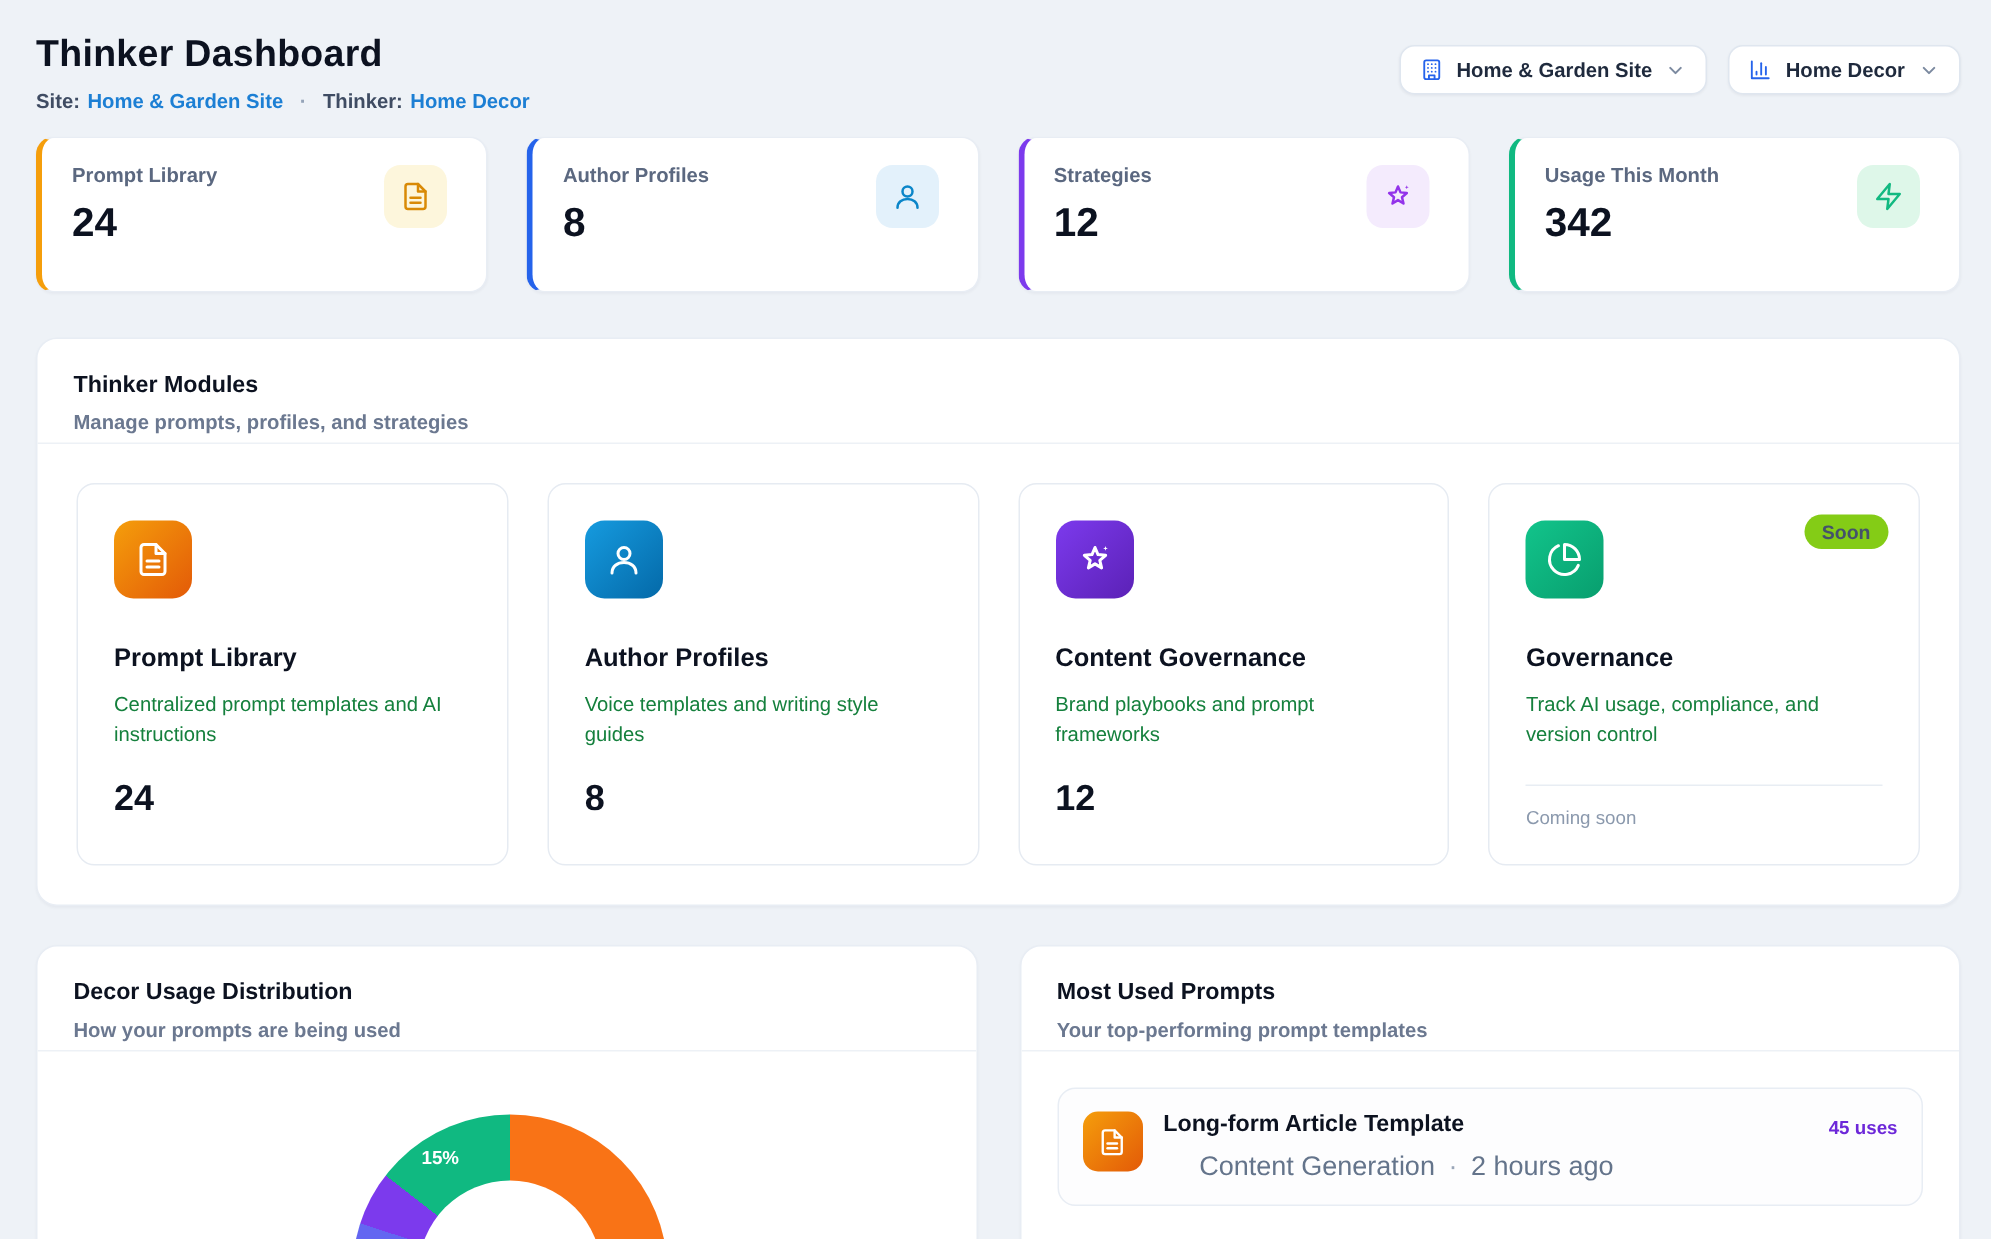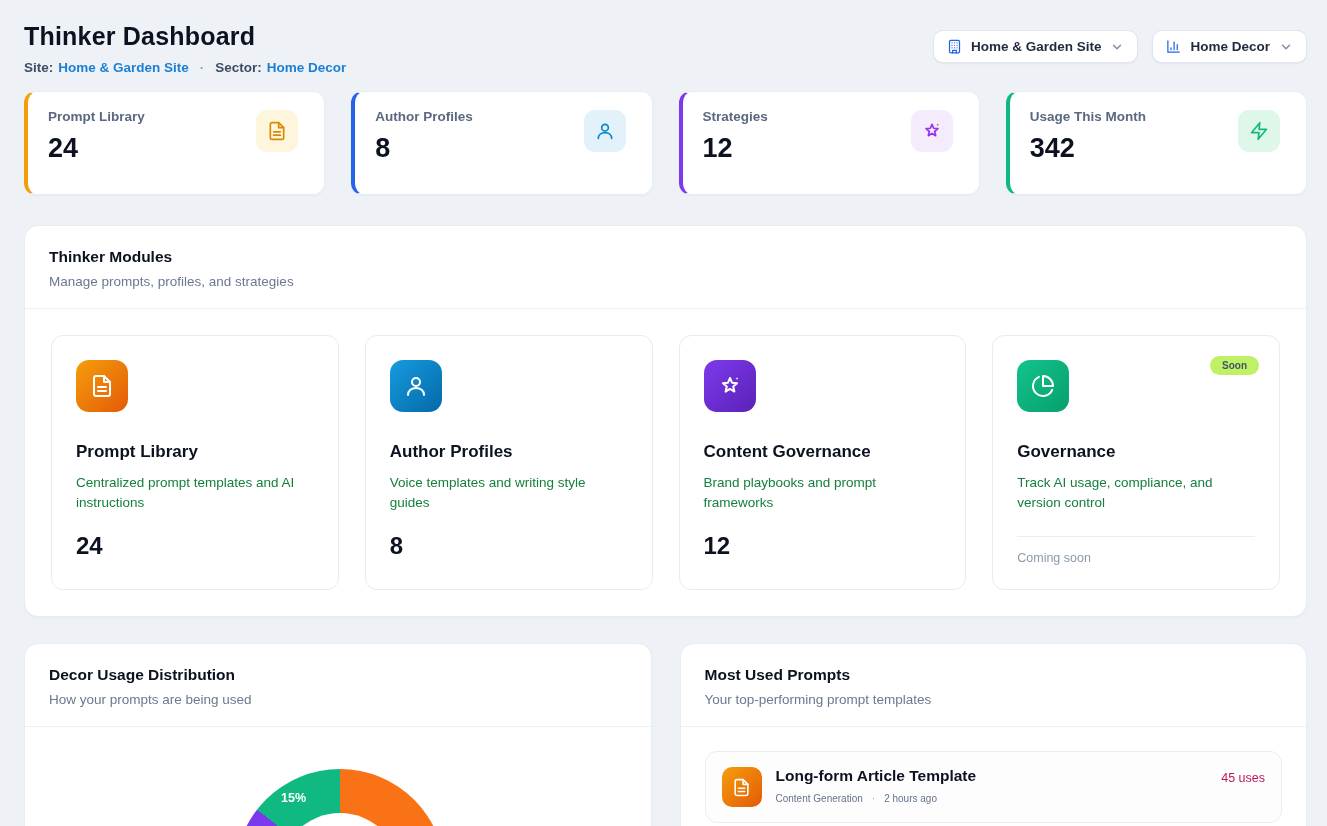--- a/index.html
+++ b/index.html
@@ -35,72 +35,72 @@
   .stat-icon{position:absolute;top:18px;right:26px;width:42px;height:42px;border-radius:11px;
     display:flex;align-items:center;justify-content:center;}
   .tint-amber{background:#fdf6dc;color:#d98a06;}
   .tint-blue{background:#e3f1fb;color:#0b86c9;}
   .tint-purple{background:#f4ebfd;color:#9333ea;}
   .tint-green{background:#def7e9;color:#12b981;}
 
   
   .panel{background:#fff;border:1px solid #e8edf4;border-radius:14px;box-shadow:0 1px 2px rgba(16,24,40,.04);}
   .modules-panel{margin-top:30px;}
-  .panel-header{padding:22px 24px 19px;border-bottom:1px solid #edf1f6;}
+  .panel-header{padding:22px 24px 6px;border-bottom:1px solid #edf1f6;}
   .panel-title{font-size:15.5px;font-weight:700;color:#0c1220;}
-  .panel-sub{font-size:13.5px;color:#6b7890;margin-top:8px;font-weight:400;}
+  .panel-sub{font-size:13.5px;color:#6b7890;margin-top:8px;font-weight:700;}
 
   
   .modules-grid{display:grid;grid-template-columns:repeat(4,1fr);gap:26px;padding:26px;}
   .module-card{position:relative;border:1px solid #e6ebf2;border-radius:12px;padding:24px;min-height:251px;cursor:pointer;background:#fff;}
   .module-icon{width:52px;height:52px;border-radius:13px;display:flex;align-items:center;justify-content:center;color:#fff;}
   .grad-orange{background:linear-gradient(135deg,#f59e0b,#e35a08);}
   .grad-blue{background:linear-gradient(135deg,#169bdf,#0469a8);}
   .grad-purple{background:linear-gradient(135deg,#7c3aed,#5b21b6);}
   .grad-green{background:linear-gradient(135deg,#12c48b,#089e6e);}
   .module-title{font-size:17px;font-weight:800;color:#0c1220;margin-top:30px;}
   .module-desc{font-size:13.5px;color:#15803d;margin-top:11px;line-height:1.45;font-weight:500;max-width:235px;}
   .module-count{font-size:24px;font-weight:800;margin-top:20px;color:#0c1220;}
   .module-divider{border:0;border-top:1px solid #e8edf3;margin:24px 0 0;}
   .module-foot{font-size:12.5px;color:#8b99ad;margin-top:14px;font-weight:500;}
-  .soon-badge{position:absolute;top:20px;right:20px;background:#bef264;color:#44526b;font-size:10px;
+  .soon-badge{position:absolute;top:20px;right:20px;background:#84cc16;color:#44526b;font-size:13px;
     font-weight:700;padding:4px 12px;border-radius:999px;}
 
   
   .bottom-grid{display:grid;grid-template-columns:1fr 1fr;gap:28px;margin-top:26px;}
   .bottom-grid .panel{height:420px;overflow:hidden;}
   .chart-body{position:relative;height:330px;}
   .donut{position:absolute;left:210px;top:42px;width:210px;height:210px;border-radius:50%;
     background:conic-gradient(#f97316 0 45%,#0ea5e9 45% 67%,#6366f1 67% 80%,#7c3aed 80% 85.5%,#10b981 85.5% 100%);}
   .donut::after{content:"";position:absolute;left:50%;top:50%;width:122px;height:122px;border-radius:50%;
     background:#fff;transform:translate(-50%,-50%);z-index:1;}
   .slice-label{position:absolute;left:46px;top:22px;color:#fff;font-size:12.5px;font-weight:700;z-index:2;}
 
   .prompts-body{padding:24px;}
   .prompt-item{display:flex;align-items:flex-start;gap:14px;border:1px solid #e8edf4;background:#fdfdfe;
     border-radius:12px;padding:15px 16px;cursor:pointer;}
   .prompt-icon{width:40px;height:40px;border-radius:10px;flex:none;display:flex;align-items:center;
     justify-content:center;color:#fff;background:linear-gradient(135deg,#f59e0b,#e35a08);}
   .prompt-info{flex:1;}
   .prompt-title{font-size:15.5px;font-weight:800;color:#0c1220;}
-  .prompt-meta{font-size:10px;color:#64748b;margin-top:8px;font-weight:500;display:flex;gap:9px;align-items:center;}
+  .prompt-meta{font-size:18px;color:#64748b;margin-top:8px;font-weight:500;display:flex;gap:9px;align-items:center;margin-left:24px;}
   .meta-dot{color:#9aa6b8;}
-  .prompt-uses{font-size:12.5px;font-weight:400;color:#be185d;margin-top:4px;}
+  .prompt-uses{font-size:12.5px;font-weight:700;color:#6d28d9;margin-top:4px;}
   svg{display:block;}
 </style>
 </head>
 <body>
 
 <div class="page">
 
   <div class="topbar">
     <div>
       <h1 class="page-title">Thinker Dashboard</h1>
       <div class="site-line">
-        <span class="site-label">Site:</span><a class="link">Home &amp; Garden Site</a><span class="dot-sep">·</span><span class="site-label">Sector:</span><a class="link">Home Decor</a>
+        <span class="site-label">Site:</span><a class="link">Home &amp; Garden Site</a><span class="dot-sep">·</span><span class="site-label">Thinker:</span><a class="link">Home Decor</a>
       </div>
     </div>
     <div class="topbar-right">
       <button class="selector">
         <span class="sel-icon">
           <svg width="15" height="15" viewBox="0 0 24 24" fill="none" stroke="currentColor" stroke-width="2" stroke-linecap="round" stroke-linejoin="round">
               <rect x="4" y="2" width="16" height="20" rx="2"></rect>
               <path d="M9 22v-4h6v4"></path>
               <path d="M8 6h.01M12 6h.01M16 6h.01M8 10h.01M12 10h.01M16 10h.01M8 14h.01M12 14h.01M16 14h.01"></path>
             </svg>

